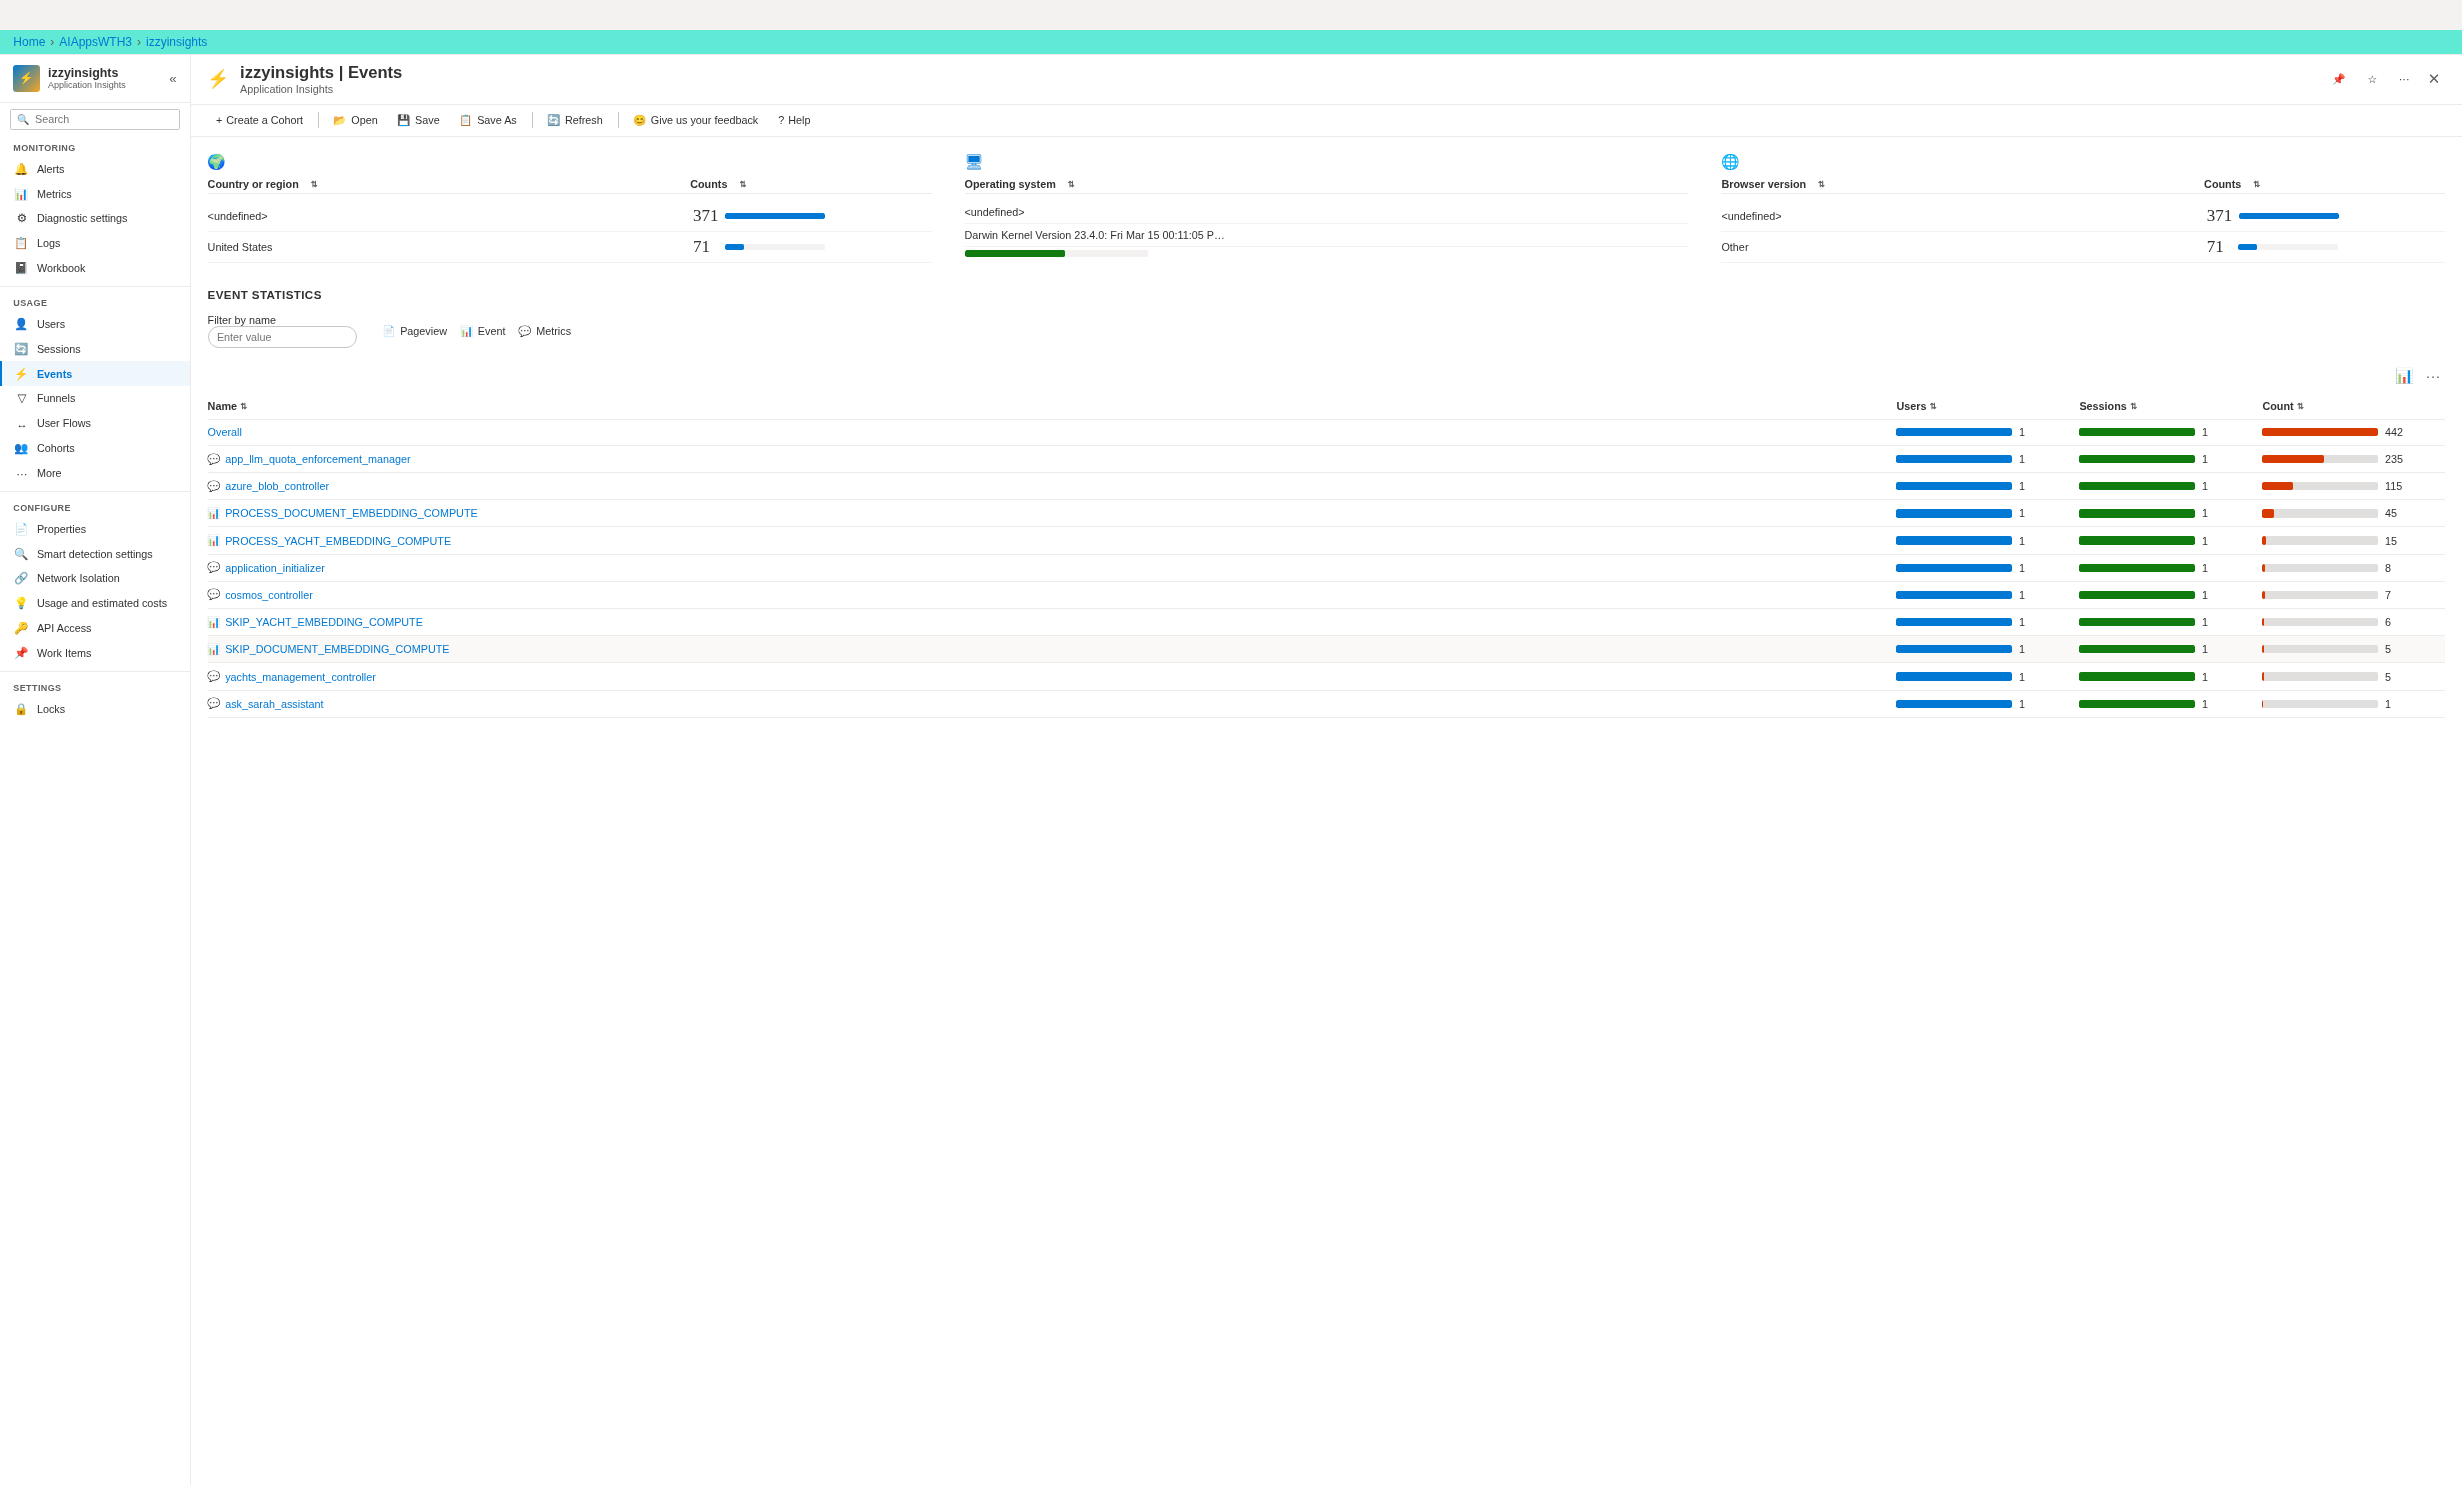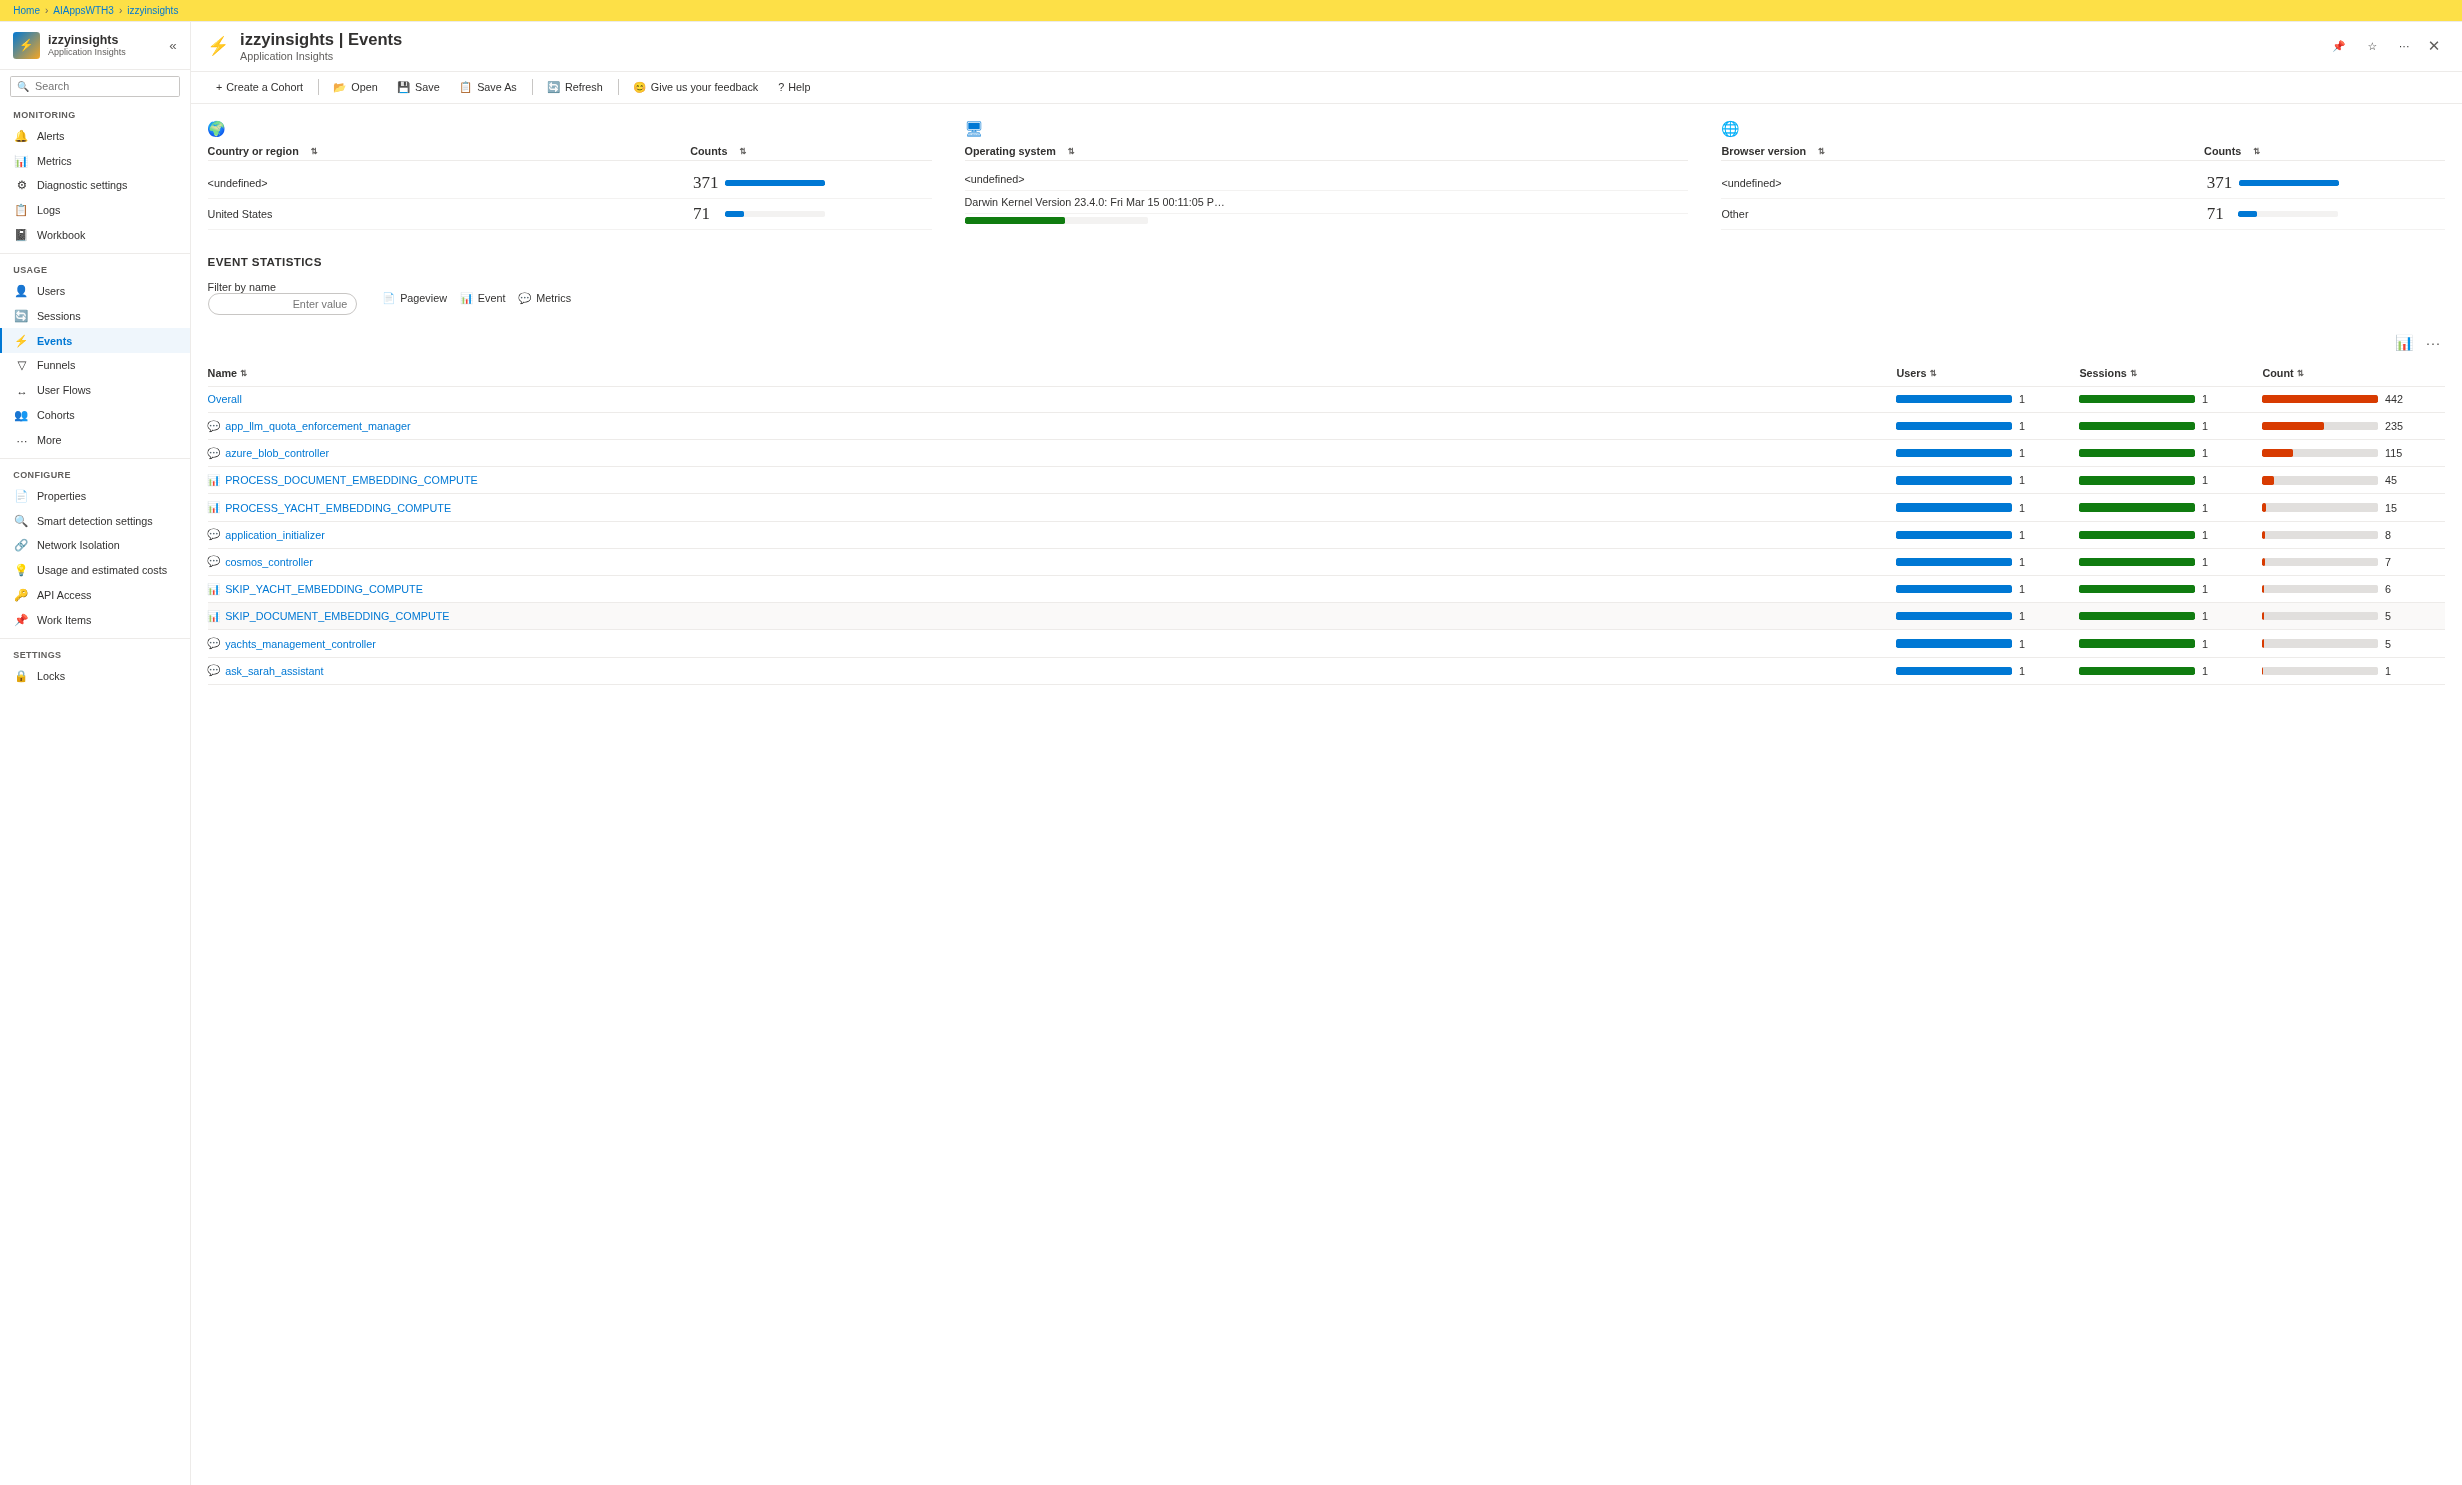--- a/index.html
+++ b/index.html
@@ -1,19 +1,19 @@
 <!DOCTYPE html>
 <html style="font-size:13.3px"><head>
   <meta charset="utf-8">
   <style>
     * { box-sizing: border-box; margin: 0; padding: 0; }
     body { font-family: 'Segoe UI', Arial, sans-serif; font-size: 10.8px; color: #323130; background: #f3f2f1; display: flex; flex-direction: column; height: 100vh; overflow: hidden; }
 
     
-    .breadcrumb { background: #fde047; padding: 5px 13.3px; font-size: 10px; color: #605e5c; border-bottom: 0.8px solid #edebe9; display: flex; align-items: center; gap: 5px; }
+    .breadcrumb { background: #5eead4; padding: 5px 13.3px; font-size: 12px; color: #605e5c; border-bottom: 0.8px solid #edebe9; display: flex; align-items: center; gap: 5px; margin-top: 30px; }
     .breadcrumb a { color: #0078d4; text-decoration: none; }
     .breadcrumb span { color: #605e5c; }
 
     
     .app-layout { display: flex; flex: 1; overflow: hidden; }
 
     
     .sidebar { width: 191px; background: #fff; border-right: 0.8px solid #edebe9; display: flex; flex-direction: column; overflow-y: auto; flex-shrink: 0; }
     .sidebar-header { padding: 10px 13.3px; display: flex; align-items: center; gap: 8.3px; border-bottom: 0.8px solid #edebe9; }
     .sidebar-logo { width: 26.5px; height: 26.5px; background: linear-gradient(135deg, #0078d4 0%, #f5a623 100%); border-radius: 3.3px; display: flex; align-items: center; justify-content: center; color: #fff; font-weight: bold; font-size: 11.6px; flex-shrink: 0; }
@@ -63,21 +63,21 @@
     .stats-cell-count { display: flex; align-items: center; gap: 6.6px; }
     .count-bar-wrap { width: 100px; height: 6.6px; background: #f3f2f1; border-radius: 1.7px; overflow: hidden; }
     .count-bar { height: 100%; background: #0078d4; border-radius: 1.7px; }
     .count-val { font-size: 17px; color: #323130; min-width: 25px; font-family: Liberation Serif, serif; }
 
     
     .event-stats { margin-top: 21px; }
     .section-title { font-size: 11.6px; font-weight: 600; color: #323130; margin-bottom: 13.3px; letter-spacing: 0.4px; }
     .filter-row { display: flex; align-items: center; gap: 1px; margin-bottom: 16.6px; }
     .filter-label { font-size: 10.8px; color: #323130; font-weight: 500; }
-    .filter-input { border: 0.8px solid #c8c6c4; border-radius: 11px; padding: 4.1px 8.3px; font-size: 10.8px; width: 149px; color: #323130; text-align: right; }
+    .filter-input { border: 0.8px solid #c8c6c4; border-radius: 11px; padding: 4.1px 8.3px; font-size: 10.8px; width: 149px; color: #323130; }
     .filter-type-btns { display: flex; align-items: center; gap: 13.3px; margin-left: 25px; }
     .filter-type-btn { display: flex; align-items: center; gap: 4.1px; font-size: 10.8px; color: #323130; cursor: pointer; }
 
     
     .events-table { width: 100%; border-collapse: collapse; }
     .events-table thead tr { border-bottom: 0.8px solid #edebe9; }
     .events-table th { font-size: 10.8px; font-weight: 600; color: #323130; padding: 6.6px 10px 6.6px 0; text-align: center; }
     .events-table th .th-inner { display: flex; align-items: center; gap: 3.3px; }
     .events-table td { padding: 6.6px 10px 6.6px 0; border-bottom: 0.8px solid #edebe9; vertical-align: middle; }
     .events-table tr.highlighted td { background: #faf9f8; }

